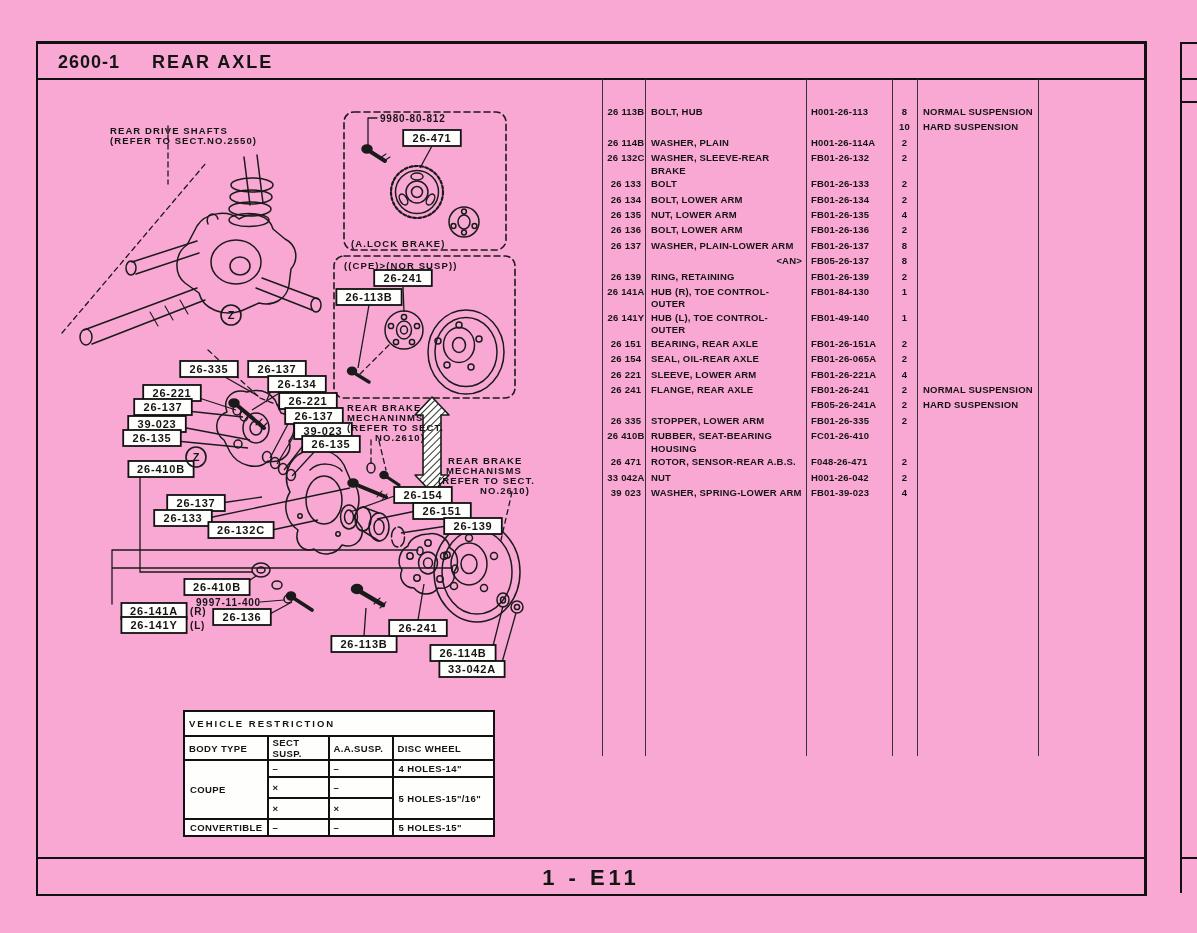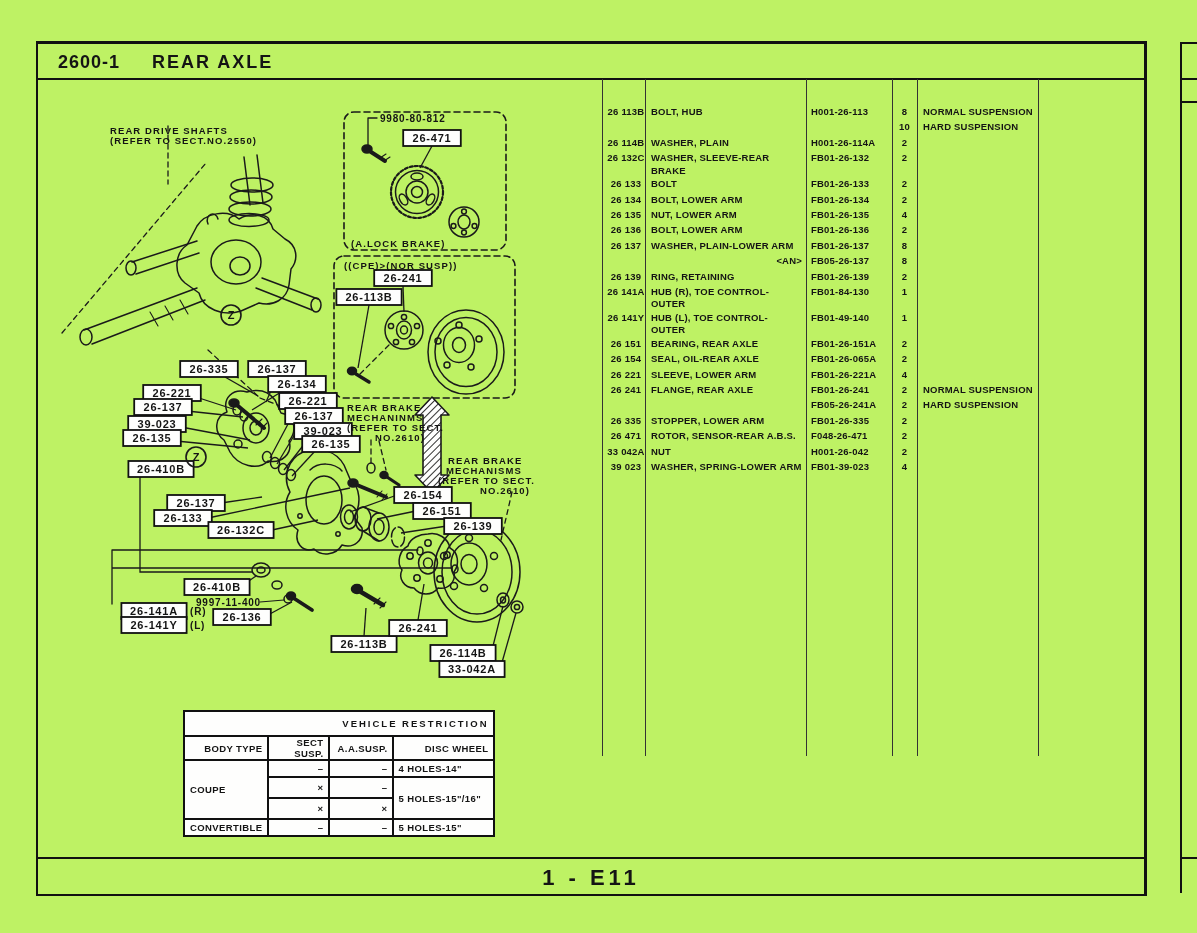--- a/index.html
+++ b/index.html
@@ -1,16 +1,16 @@
 <!DOCTYPE html>
 <html><head>
 <meta charset="utf-8">
 <style>
   html,body{margin:0;padding:0;background:#ffffff;}
-  .page{position:relative;width:1197px;height:933px;background:#bef264;
+  .page{position:relative;width:1197px;height:933px;background:#f9a8d4;
         font-family:"Liberation Sans",sans-serif;color:#141414;overflow:hidden;}
   .hline{position:absolute;background:#111;height:2px;}
   .vline{position:absolute;background:#111;width:2px;}
 
   
   .title-code{position:absolute;left:58px;top:52px;font-size:18px;font-weight:bold;letter-spacing:1px;}
   .title-text{position:absolute;left:152px;top:52px;font-size:18px;font-weight:bold;letter-spacing:2px;}
 
   
   .parts{position:absolute;left:563px;top:79px;width:583px;height:677px;}
@@ -27,21 +27,21 @@
   .pt-row .c-dcode{padding-left:5px;text-align:center;}
   .pt-row .c-desc{padding-left:6px;padding-right:4px;}
   .pt-row .c-part{padding-left:5px;}
   .pt-row .c-qty{text-align:center;}
   .pt-row .c-model{padding-left:6px;}
   .pt-row .c-remarks{padding-left:6px;}
 
   
   .vr{position:absolute;left:183px;top:710px;border-collapse:collapse;}
   .vr td{border:2px solid #111;font-size:9.5px;font-weight:bold;letter-spacing:.4px;
-         text-align:right;padding:0 4px;background:#fefefd;}
+         text-align:left;padding:0 4px;background:#fefefd;}
   .vr .vr-title{height:23px;letter-spacing:2px;}
   .vr .vr-head{height:23px;}
   .vr .w0{width:67px;} .vr .w1{width:51px;} .vr .w2{width:54px;} .vr .w3{width:91px;}
   .vr .r-sm{height:17px;} .vr .r-md{height:21px;}
   .vr .vr-left{text-align:left;padding-left:5px;}
 
   
   .footer{position:absolute;left:36px;top:860px;width:1110px;height:36px;
           display:flex;align-items:center;justify-content:center;
           font-size:22px;font-weight:bold;letter-spacing:4px;}
@@ -540,20 +540,29 @@
         <div class="pt-row">
           <span class="c-item"></span>
           <span class="c-dcode">26 335</span>
           <span class="c-desc">STOPPER, LOWER ARM</span>
           <span class="c-part">FB01-26-335</span>
           <span class="c-qty">2</span>
           <span class="c-model"></span>
           <span class="c-remarks"></span>
         </div>
 
+        <div class="pt-row">
+          <span class="c-item"></span>
+          <span class="c-dcode">26 410B</span>
+          <span class="c-desc">RUBBER, SEAT-BEARING HOUSING</span>
+          <span class="c-part">FC01-26-410</span>
+          <span class="c-qty"></span>
+          <span class="c-model"></span>
+          <span class="c-remarks"></span>
+        </div>
 
         <div class="pt-row">
           <span class="c-item"></span>
           <span class="c-dcode">26 471</span>
           <span class="c-desc">ROTOR, SENSOR-REAR A.B.S.</span>
           <span class="c-part">F048-26-471</span>
           <span class="c-qty">2</span>
           <span class="c-model"></span>
           <span class="c-remarks"></span>
         </div>

